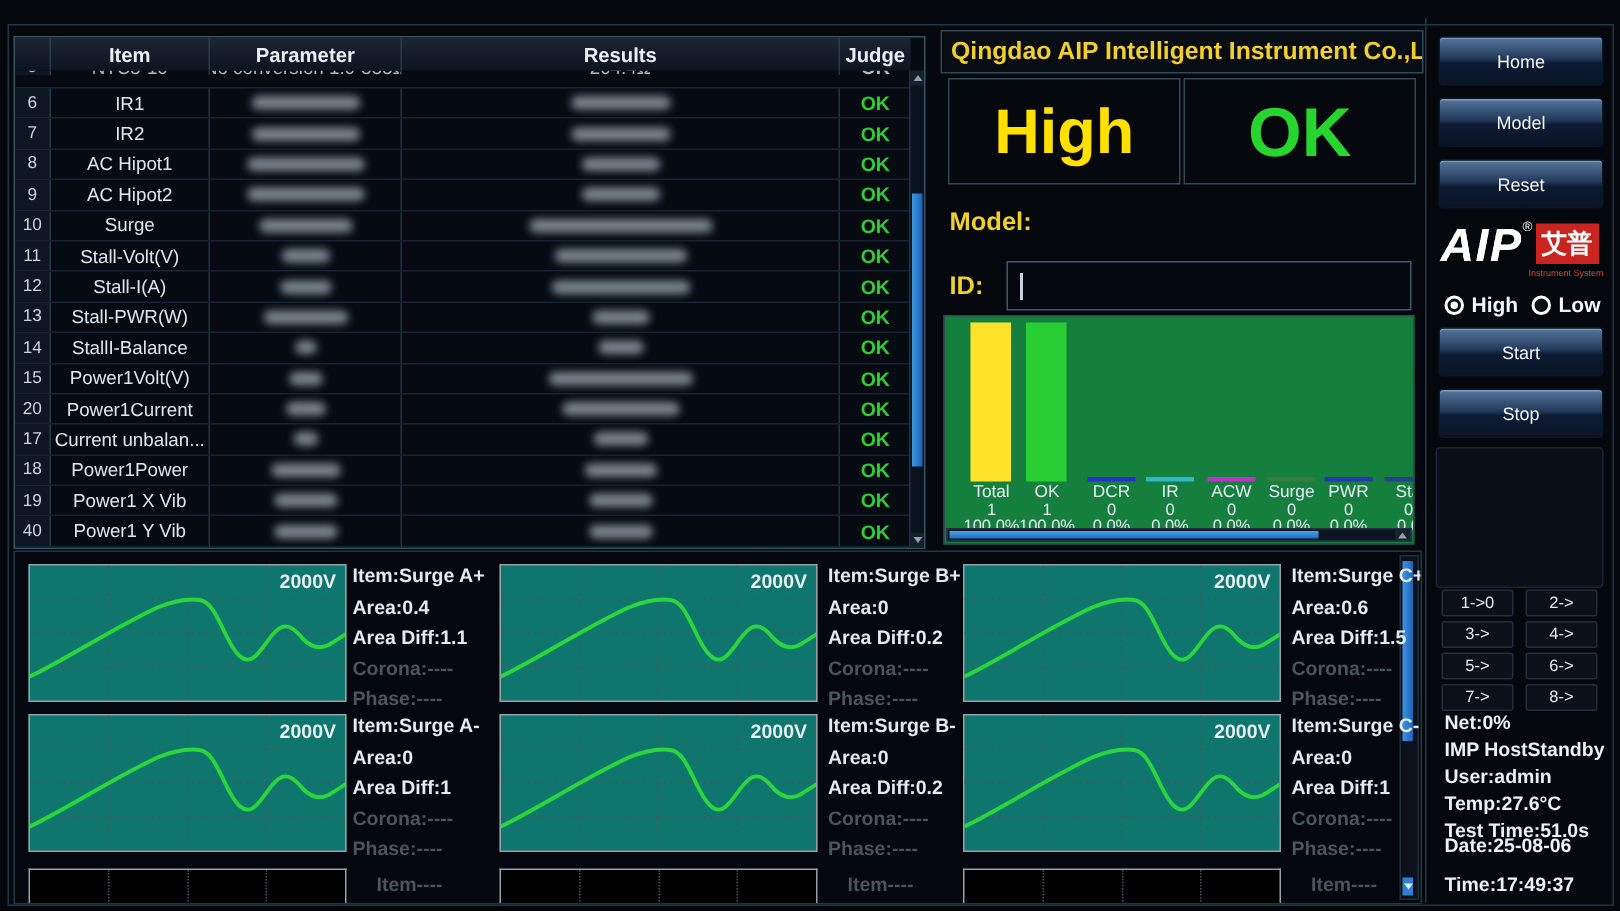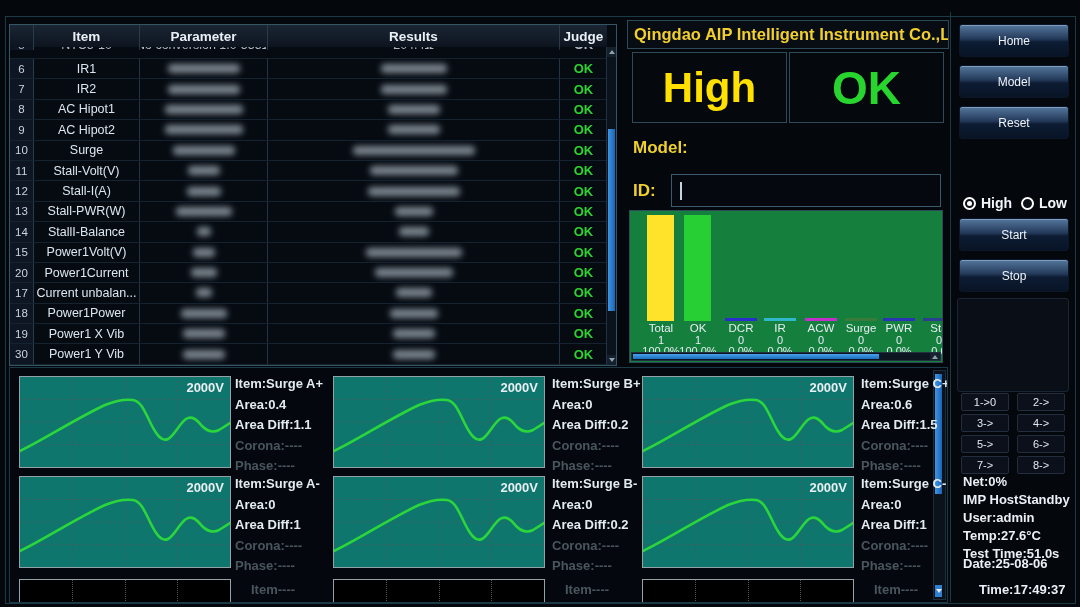--- a/index.html
+++ b/index.html
@@ -265,21 +265,21 @@
           <div class="c item">Power1 X Vib</div>
           <div class="c param">
             <i class="blur" style="width: 42px;"></i>
           </div>
           <div class="c res">
             <i class="blur" style="width: 42px;"></i>
           </div>
           <div class="c judge">OK</div>
         </div>
         <div class="trow">
-          <div class="c num">30</div>
+          <div class="c num">40</div>
           <div class="c item">Power1 Y Vib</div>
           <div class="c param">
             <i class="blur" style="width: 42px;"></i>
           </div>
           <div class="c res">
             <i class="blur" style="width: 42px;"></i>
           </div>
           <div class="c judge">OK</div>
         </div>
       </div>
@@ -364,20 +364,24 @@
           </div>
       </div>
     </div>
   </div>
 
   <div id="sidebar" class="abs">
     <div class="btn" style="top:12px">Home</div>
     <div class="btn" style="top:53px">Model</div>
     <div class="btn" style="top:94px">Reset</div>
 
+    <div id="logo">
+      <span class="aip">AIP</span><span class="reg">®</span><span class="cn">艾普</span>
+      <span class="sub">Instrument System</span>
+    </div>
 
     <div class="radio" style="left:12px">
       <span class="rdot sel" id="rdot0"></span>
       <span>High</span>
     </div>
     <div class="radio" style="left:70px">
       <span class="rdot" id="rdot1"></span>
       <span>Low</span>
     </div>
 
@@ -395,21 +399,21 @@
         <div class="key" style="left: 10px; top: 444px;">7-&gt;</div>
         <div class="key" style="left: 66px; top: 444px;">8-&gt;</div>
       </div>
     <div id="statusarea">
         <div class="stat" style="top: 462px;">Net:0%</div>
         <div class="stat" style="top: 480px;">IMP HostStandby</div>
         <div class="stat" style="top: 498px;">User:admin</div>
         <div class="stat" style="top: 516px;">Temp:27.6°C</div>
         <div class="stat" style="top: 534px;">Test Time:51.0s</div>
         <div class="stat" style="top: 544px;">Date:25-08-06</div>
-        <div class="stat" style="top: 570px; margin-left: 16px;">Time:17:49:37</div>
+        <div class="stat" style="top: 570px;">Time:17:49:37</div>
       </div>
   </div>
 
   <div id="waves" class="abs">
     <div id="wsb">
       <div class="thumb"></div>
       <div class="arr">
           <i></i>
         </div>
     </div>

